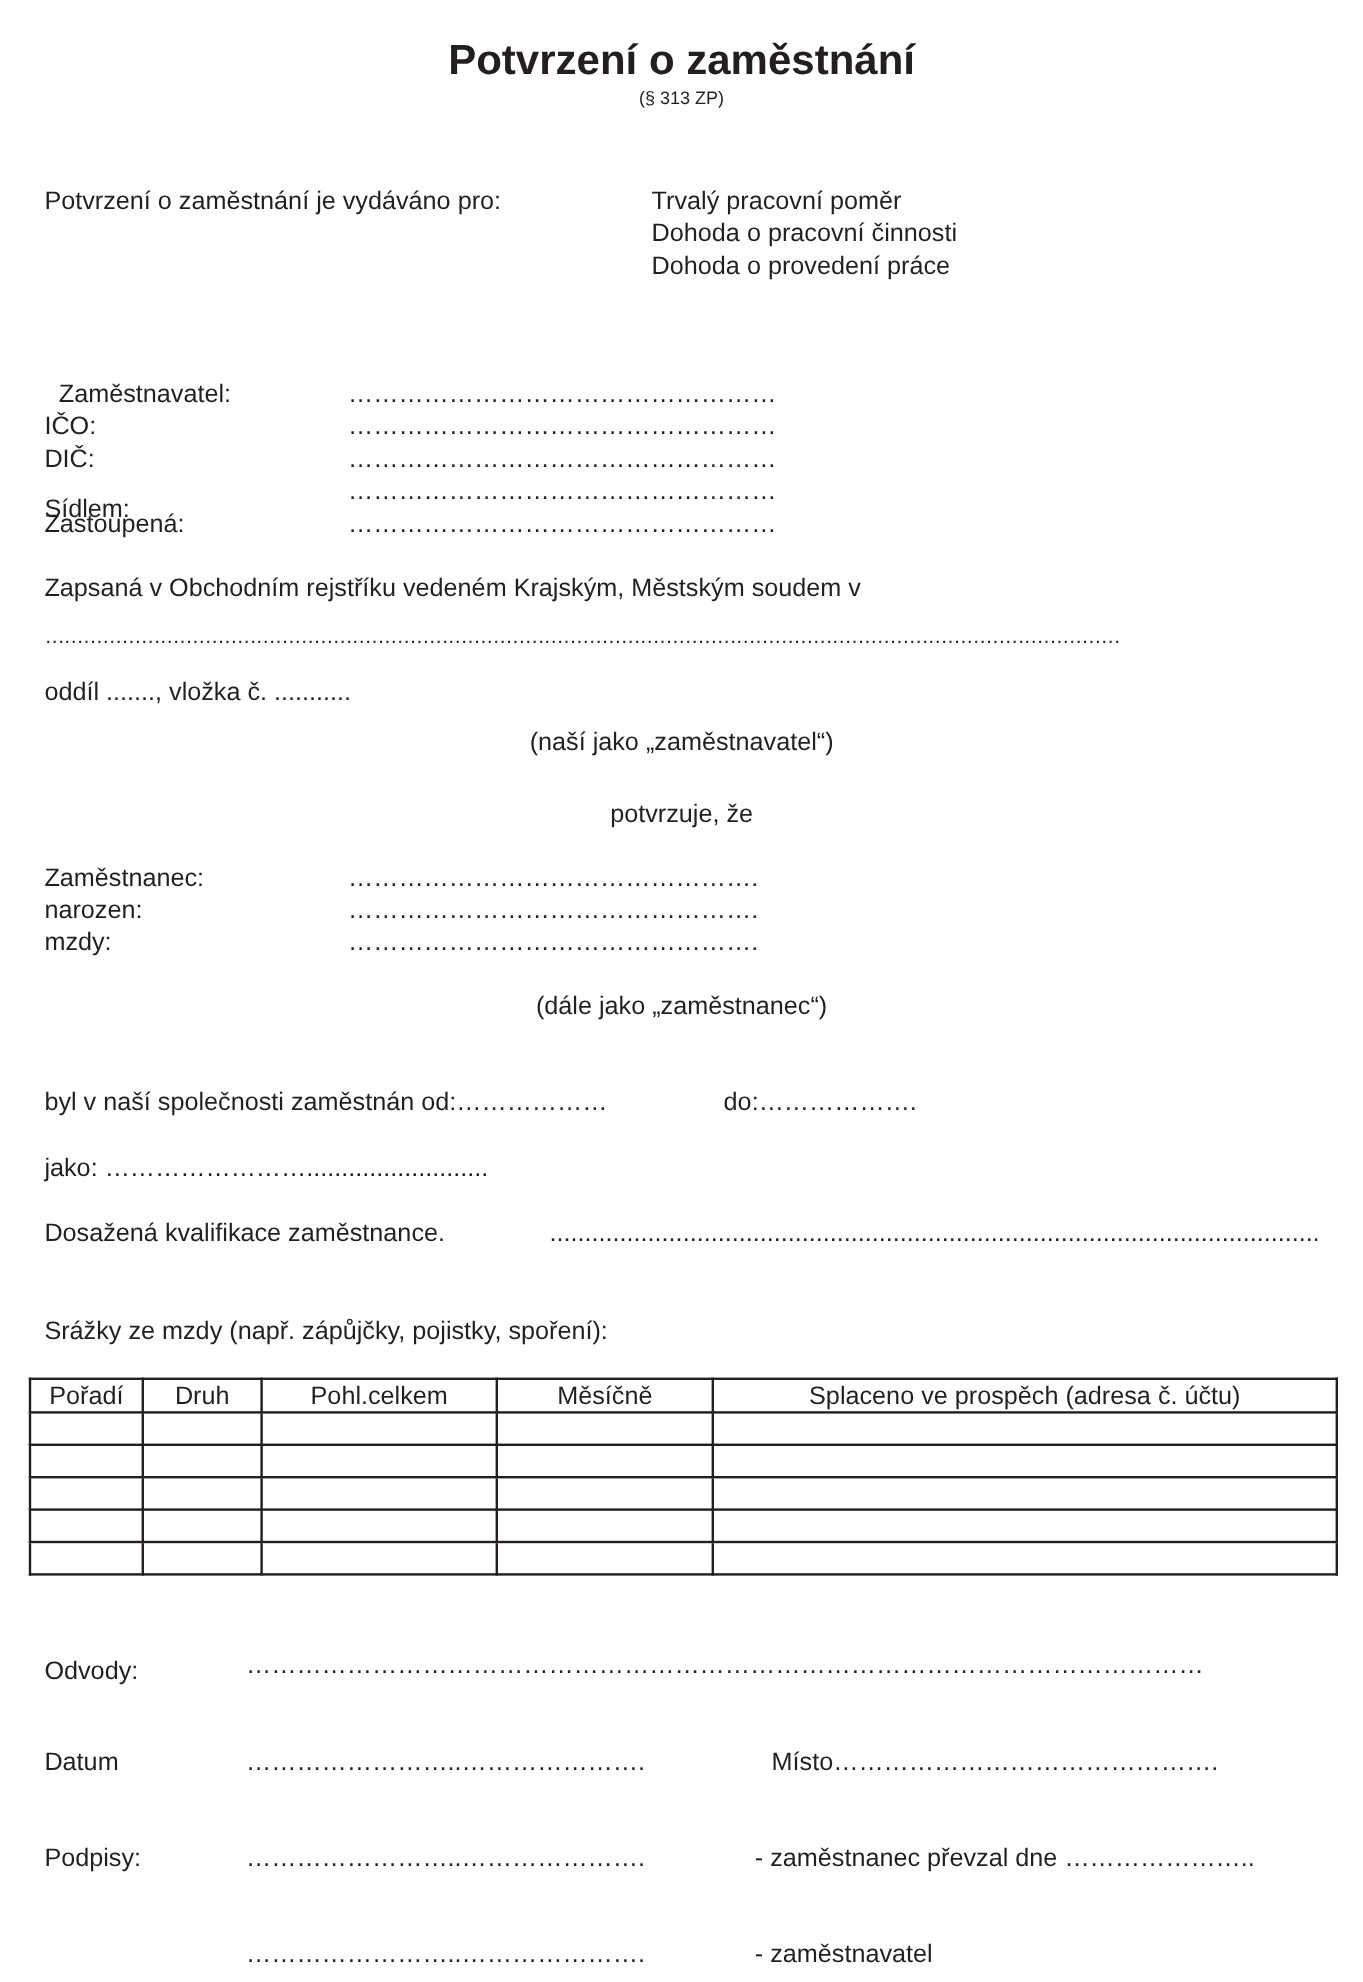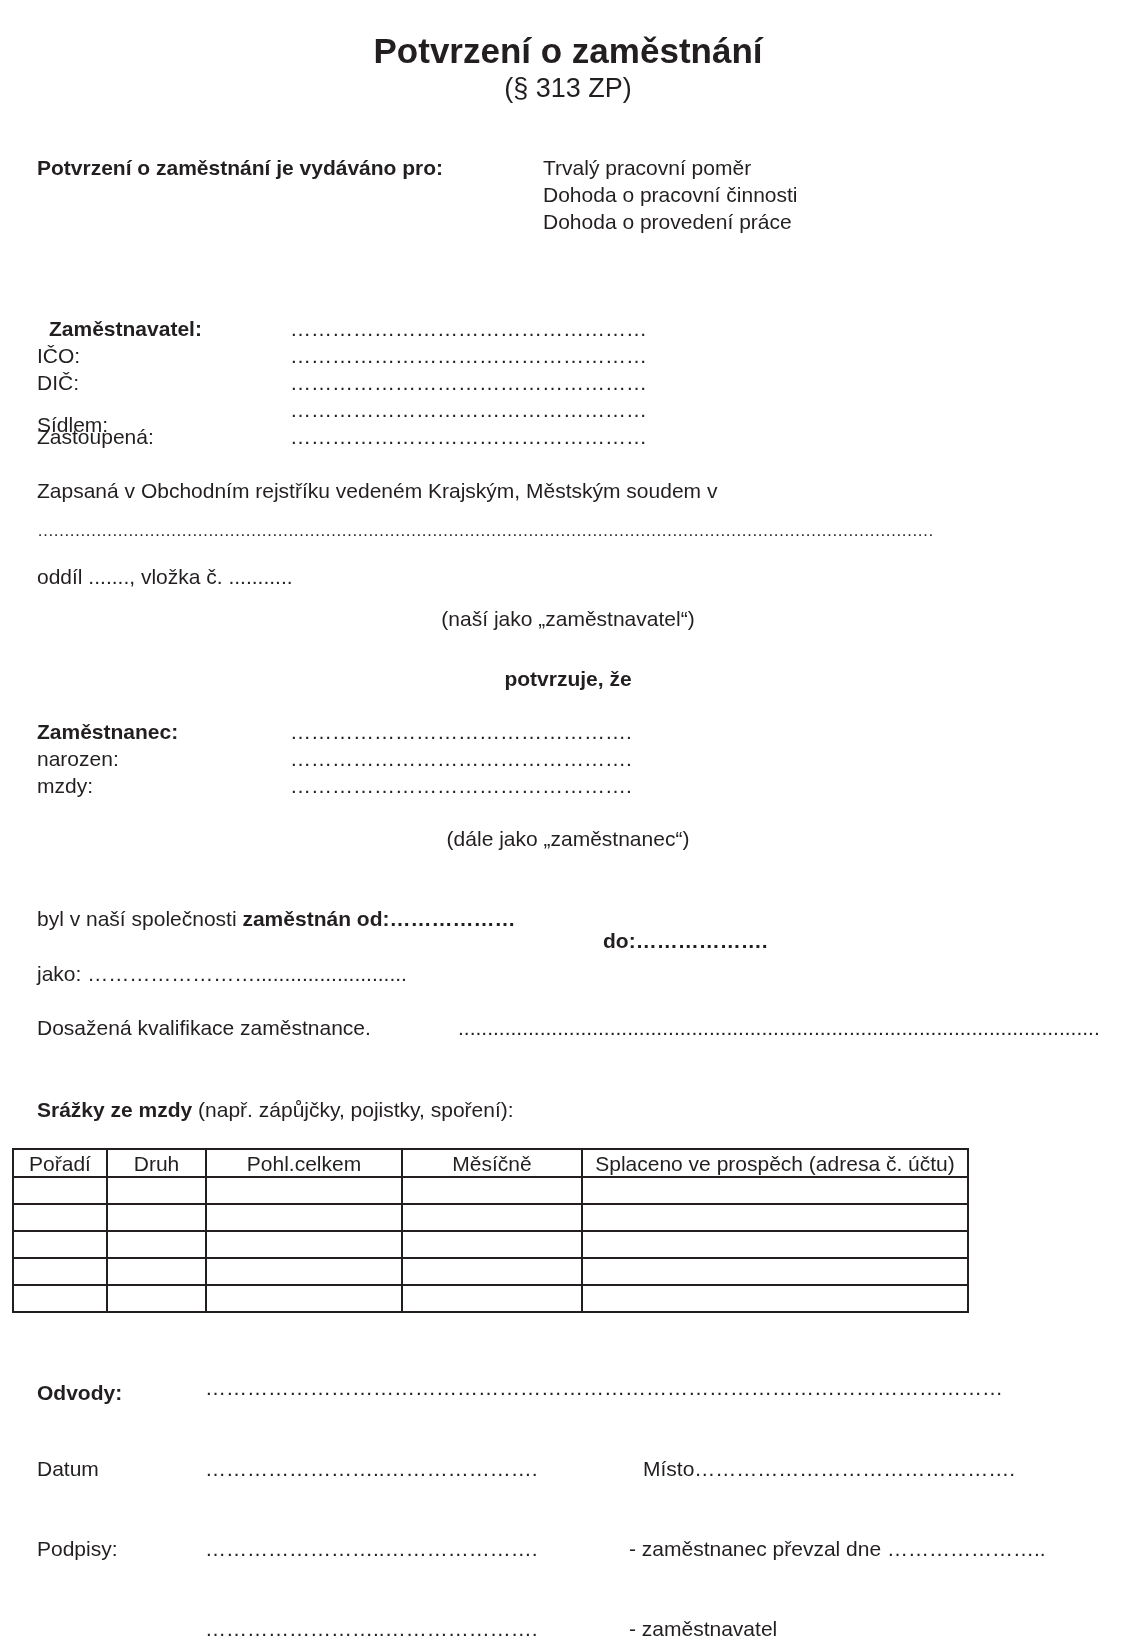--- a/index.html
+++ b/index.html
@@ -1,26 +1,26 @@
 <!DOCTYPE html>
 <html><head>
 <meta charset="utf-8">
 <style>
   html, body { margin: 0; padding: 0; background: #ffffff; }
   body {
     width: 1136px; height: 1652px; position: relative; overflow: hidden;
     font-family: "Liberation Sans", sans-serif; color: #231f20; font-size: 21px;
   }
   .abs { position: absolute; white-space: nowrap; line-height: 1; }
-  .b { font-weight: bold; }
+  .b { font-weight: normal; }
   .title { font-size: 35px; font-weight: bold; left: 0; width: 1136px; text-align: center; top: 33px; }
-  .subtitle { font-size: 27px; left: 0; width: 1136px; text-align: center; top: 75px; }
+  .subtitle { font-size: 15px; left: 0; width: 1136px; text-align: center; top: 75px; }
   .center { left: 0; width: 1136px; text-align: center; }
   table.deductions {
-    position: absolute; left: 12px; top: 1148px; width: 957px;
+    position: absolute; left: 24px; top: 1148px; width: 1091px;
     border-collapse: collapse; table-layout: fixed;
   }
   table.deductions th, table.deductions td {
     border: 2px solid #231f20; height: 25px; padding: 0;
     font-weight: normal; font-size: 21px; text-align: center; line-height: 1;
   }
   table.deductions th { height: 26px; }
 </style>
 </head>
 <body>
@@ -57,21 +57,21 @@
   <div class="abs" style="left:290px; top:721px;">………………………………………….</div>
   <div class="abs" style="left:37px; top:748px;">narozen:</div>
   <div class="abs" style="left:290px; top:748px;">………………………………………….</div>
   <div class="abs" style="left:37px; top:775px;">mzdy:</div>
   <div class="abs" style="left:290px; top:775px;">………………………………………….</div>
   <div class="abs center" style="top:828px;">(dále jako „zaměstnanec“)</div>
 
   <div class="abs" style="left:37px; top:908px;">
     <span>byl v naší společnosti </span><span class="b">zaměstnán od:</span><span class="b">………………</span>
   </div>
-  <div class="abs b" style="left:603px; top:908px;margin-top:22px;">
+  <div class="abs b" style="left:603px; top:908px;">
     <span>do:</span><span>……………….</span>
   </div>
   <div class="abs" style="left:37px; top:963px;">
     <span>jako:</span> <span>……………………..........................</span>
   </div>
   <div class="abs" style="left:37px; top:1017px;">Dosažená kvalifikace zaměstnance.</div>
   <div class="abs" style="left:458px; top:1017px; width:640px; overflow:hidden;">......................................................................................................................</div>
 
   <div class="abs" style="left:37px; top:1099px;">
     <span class="b">Srážky ze mzdy</span><span> (např. zápůjčky, pojistky, spoření):</span>

